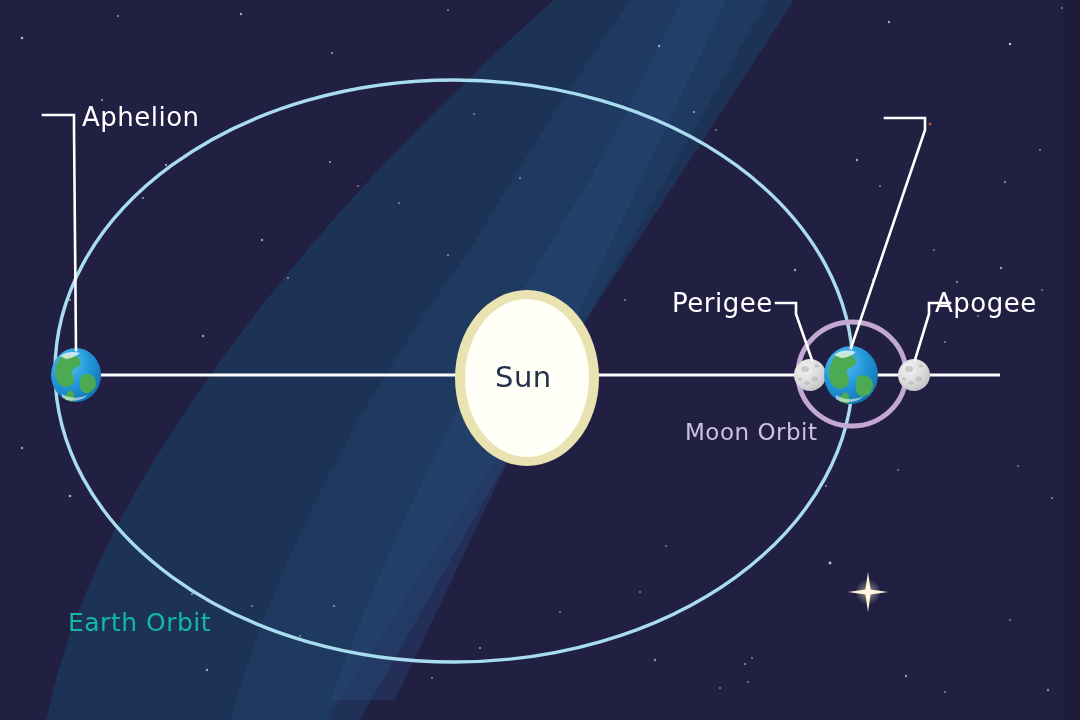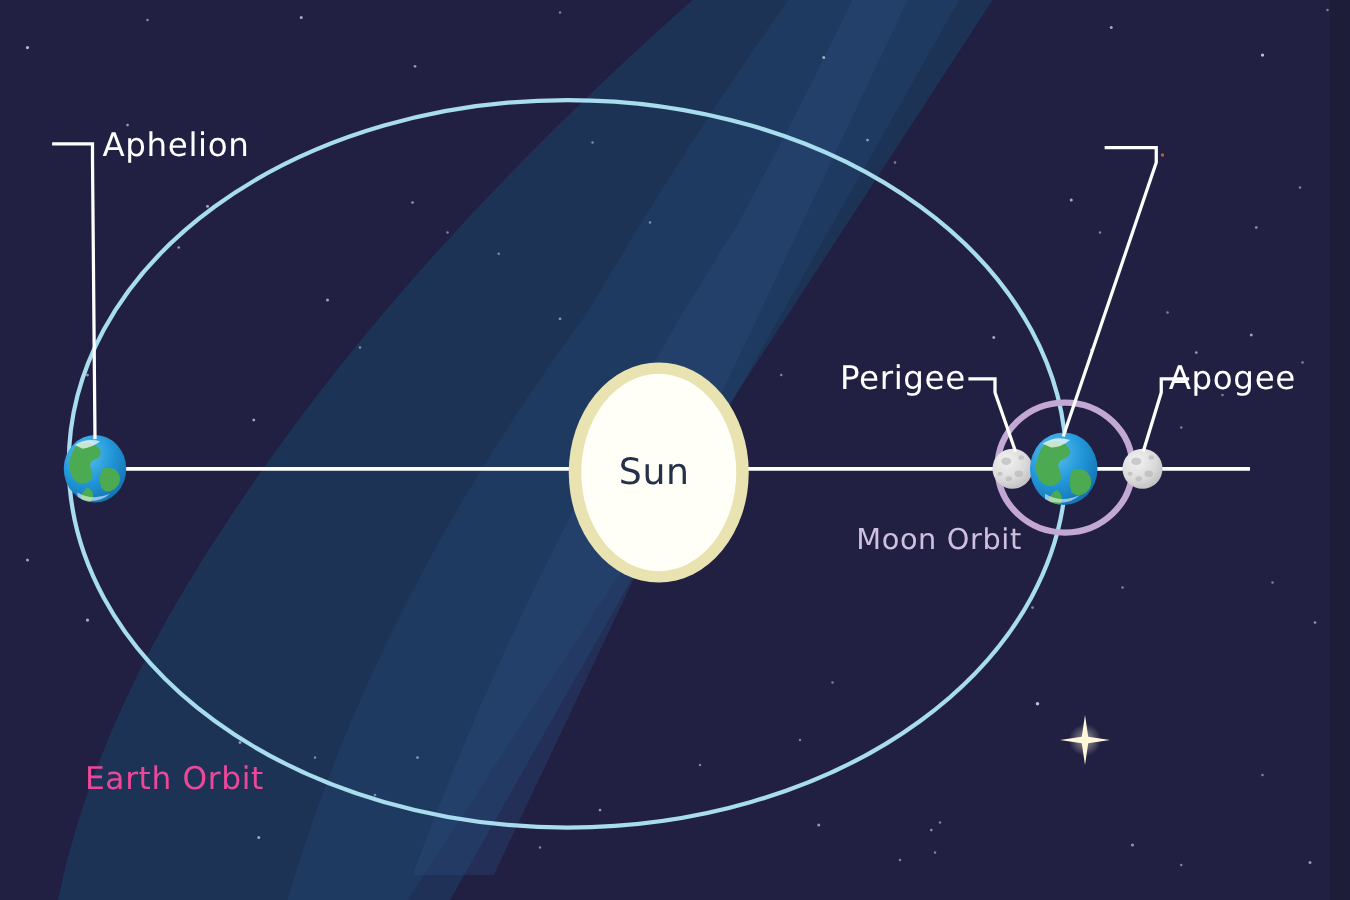--- a/index.html
+++ b/index.html
@@ -29,21 +29,21 @@
     font-family: "DejaVu Sans", sans-serif;
     letter-spacing: 0.5px;
     user-select: none;
   }
   .label-white {
     color: #ffffff;
     font-size: 26px;
     font-weight: 400;
   }
   .label-earthorbit {
-    color: #ec4899;
+    color: #14b8a6;
     font-size: 25px;
     font-weight: 400;
   }
   .label-moonorbit {
     color: #cfc0e0;
     font-size: 23px;
     font-weight: 400;
   }
   .sun-label {
     position: absolute;

